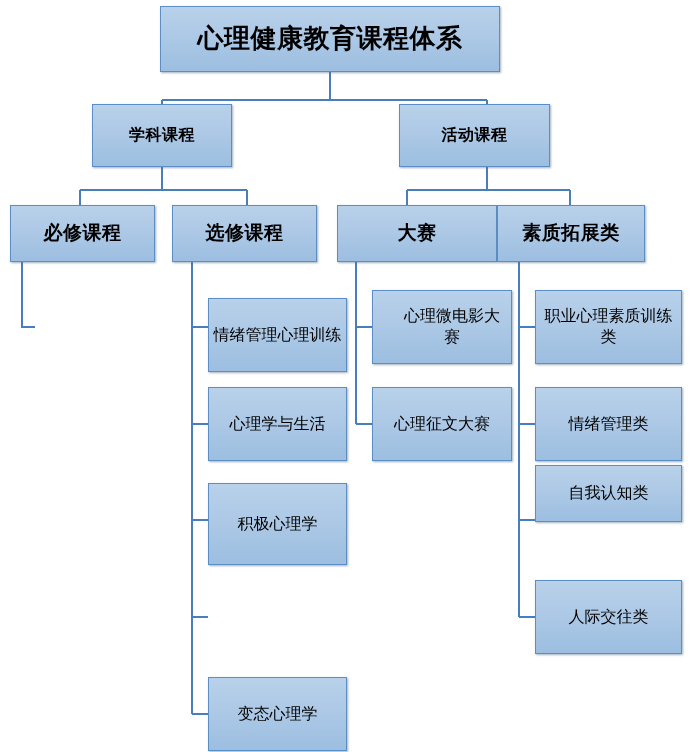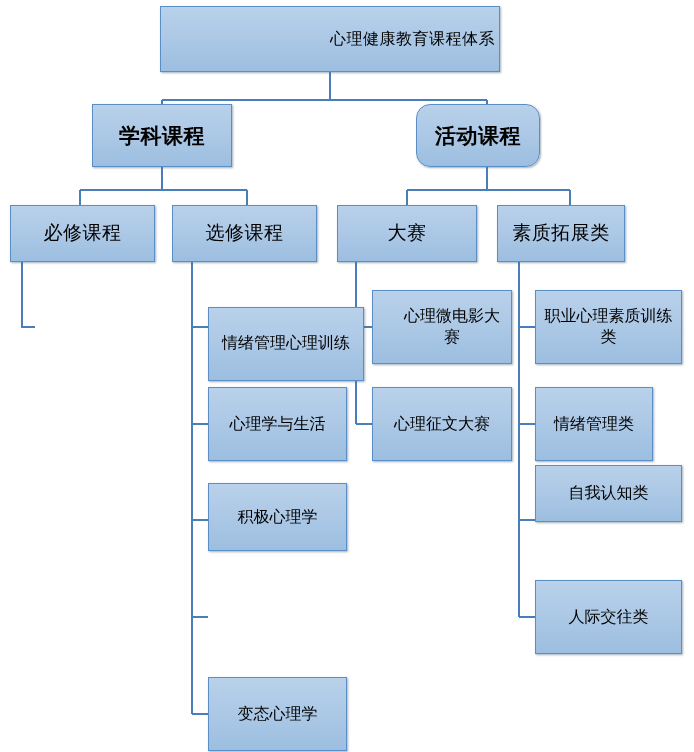--- a/index.html
+++ b/index.html
@@ -38,35 +38,34 @@
     align-items: center;
     justify-content: center;
     text-align: center;
     color: #000000;
     line-height: 1.30;
     padding: 2px 4px;
   }
 
   
   .lvl1 {
-    font-size: 16px;
-    font-weight: normal;
+    font-size: 26px;
+    font-weight: bold;
     letter-spacing: 0.5px;
-    justify-content: flex-end;
   }
   
   .lvl2 {
-    font-size: 21px;
+    font-size: 16px;
     font-weight: bold;
     letter-spacing: 0.5px;
   }
   
   .lvl3 {
     font-size: 19px;
-    font-weight: normal;
+    font-weight: bold;
     letter-spacing: 0.5px;
   }
   
   .leaf {
     font-size: 16px;
     font-weight: normal;
   }
   .leaf .txt {
     display: block;
     width: 100%;
@@ -117,65 +116,65 @@
   </svg>
 
   <div class="node lvl1" style="left:160px; top:6px; width:340px; height:66px;">
     <span class="txt">心理健康教育课程体系</span>
   </div>
 
   <div class="node lvl2" style="left:92px; top:104px; width:140px; height:63px;">
     <span class="txt">学科课程</span>
   </div>
 
-  <div class="node lvl2" style="left:416px; top:104px; width:124px; height:63px;border-radius:14px;">
+  <div class="node lvl2" style="left:399px; top:104px; width:151px; height:63px;">
     <span class="txt">活动课程</span>
   </div>
 
   <div class="node lvl3" style="left:10px; top:205px; width:145px; height:57px;">
     <span class="txt">必修课程</span>
   </div>
 
   <div class="node lvl3" style="left:172px; top:205px; width:145px; height:57px;justify-content:center;">
     <span class="txt">选修课程</span>
   </div>
 
-  <div class="node lvl3" style="left:337px; top:205px; width:140px; height:57px;text-align:right;">
+  <div class="node lvl3" style="left:337px; top:205px; width:160px; height:57px;text-align:right;">
     <span class="txt">大赛</span>
   </div>
 
-  <div class="node lvl3" style="left:497px; top:205px; width:128px; height:57px;">
+  <div class="node lvl3" style="left:497px; top:205px; width:148px; height:57px;">
     <span class="txt">素质拓展类</span>
   </div>
 
 
-  <div class="node leaf" style="left:208px; top:307px; width:156px; height:74px;font-family:Liberation Mono, monospace;">
+  <div class="node leaf" style="left:208px; top:298px; width:139px; height:74px;">
     <span class="txt">情绪管理心理训练</span>
   </div>
   <div class="node leaf" style="left:208px; top:387px; width:139px; height:74px;">
     <span class="txt">心理学与生活</span>
   </div>
-  <div class="node leaf" style="left:208px; top:483px; width:139px; height:68px;">
+  <div class="node leaf" style="left:208px; top:483px; width:139px; height:82px;">
     <span class="txt">积极心理学</span>
   </div>
   <div class="node leaf" style="left:208px; top:677px; width:139px; height:74px;">
     <span class="txt">变态心理学</span>
   </div>
 
   <div class="node leaf" style="left:372px; top:290px; width:140px; height:74px;padding-left:24px;">
     <span class="txt">心理微电影大赛</span>
   </div>
   <div class="node leaf" style="left:372px; top:387px; width:140px; height:74px;">
     <span class="txt">心理征文大赛</span>
   </div>
 
   <div class="node leaf" style="left:535px; top:290px; width:147px; height:74px;">
     <span class="txt">职业心理素质训练类</span>
   </div>
-  <div class="node leaf" style="left:535px; top:387px; width:118px; height:74px;">
+  <div class="node leaf" style="left:535px; top:387px; width:147px; height:74px;">
     <span class="txt">情绪管理类</span>
   </div>
   <div class="node leaf" style="left:535px; top:465px; width:147px; height:57px;">
     <span class="txt">自我认知类</span>
   </div>
   <div class="node leaf" style="left:535px; top:580px; width:147px; height:74px;">
     <span class="txt">人际交往类</span>
   </div>
 
 </div>

